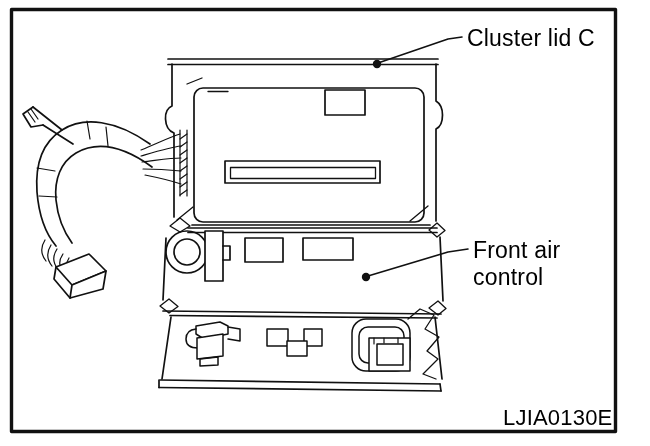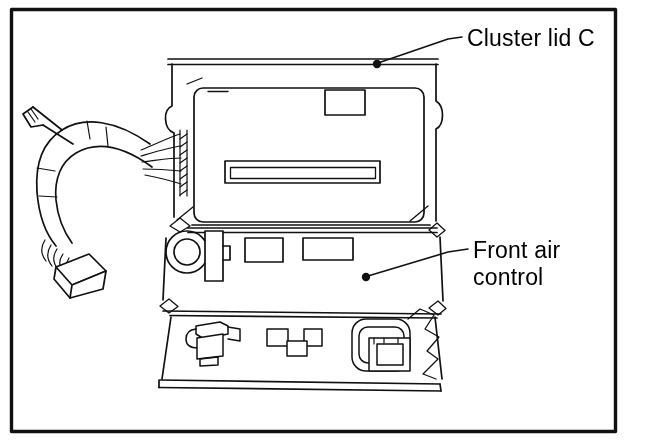--- a/index.html
+++ b/index.html
@@ -164,14 +164,15 @@
     </g>
   </svg>
 
   <div class="label" id="front-air-label">
     <div>Front air</div>
     <div>control</div>
   </div>
 
   <div class="label" id="cluster-label">Cluster lid C</div>
 
+  <div class="label" id="figure-code">LJIA0130E</div>
 
 </div>
 
 </body></html>

